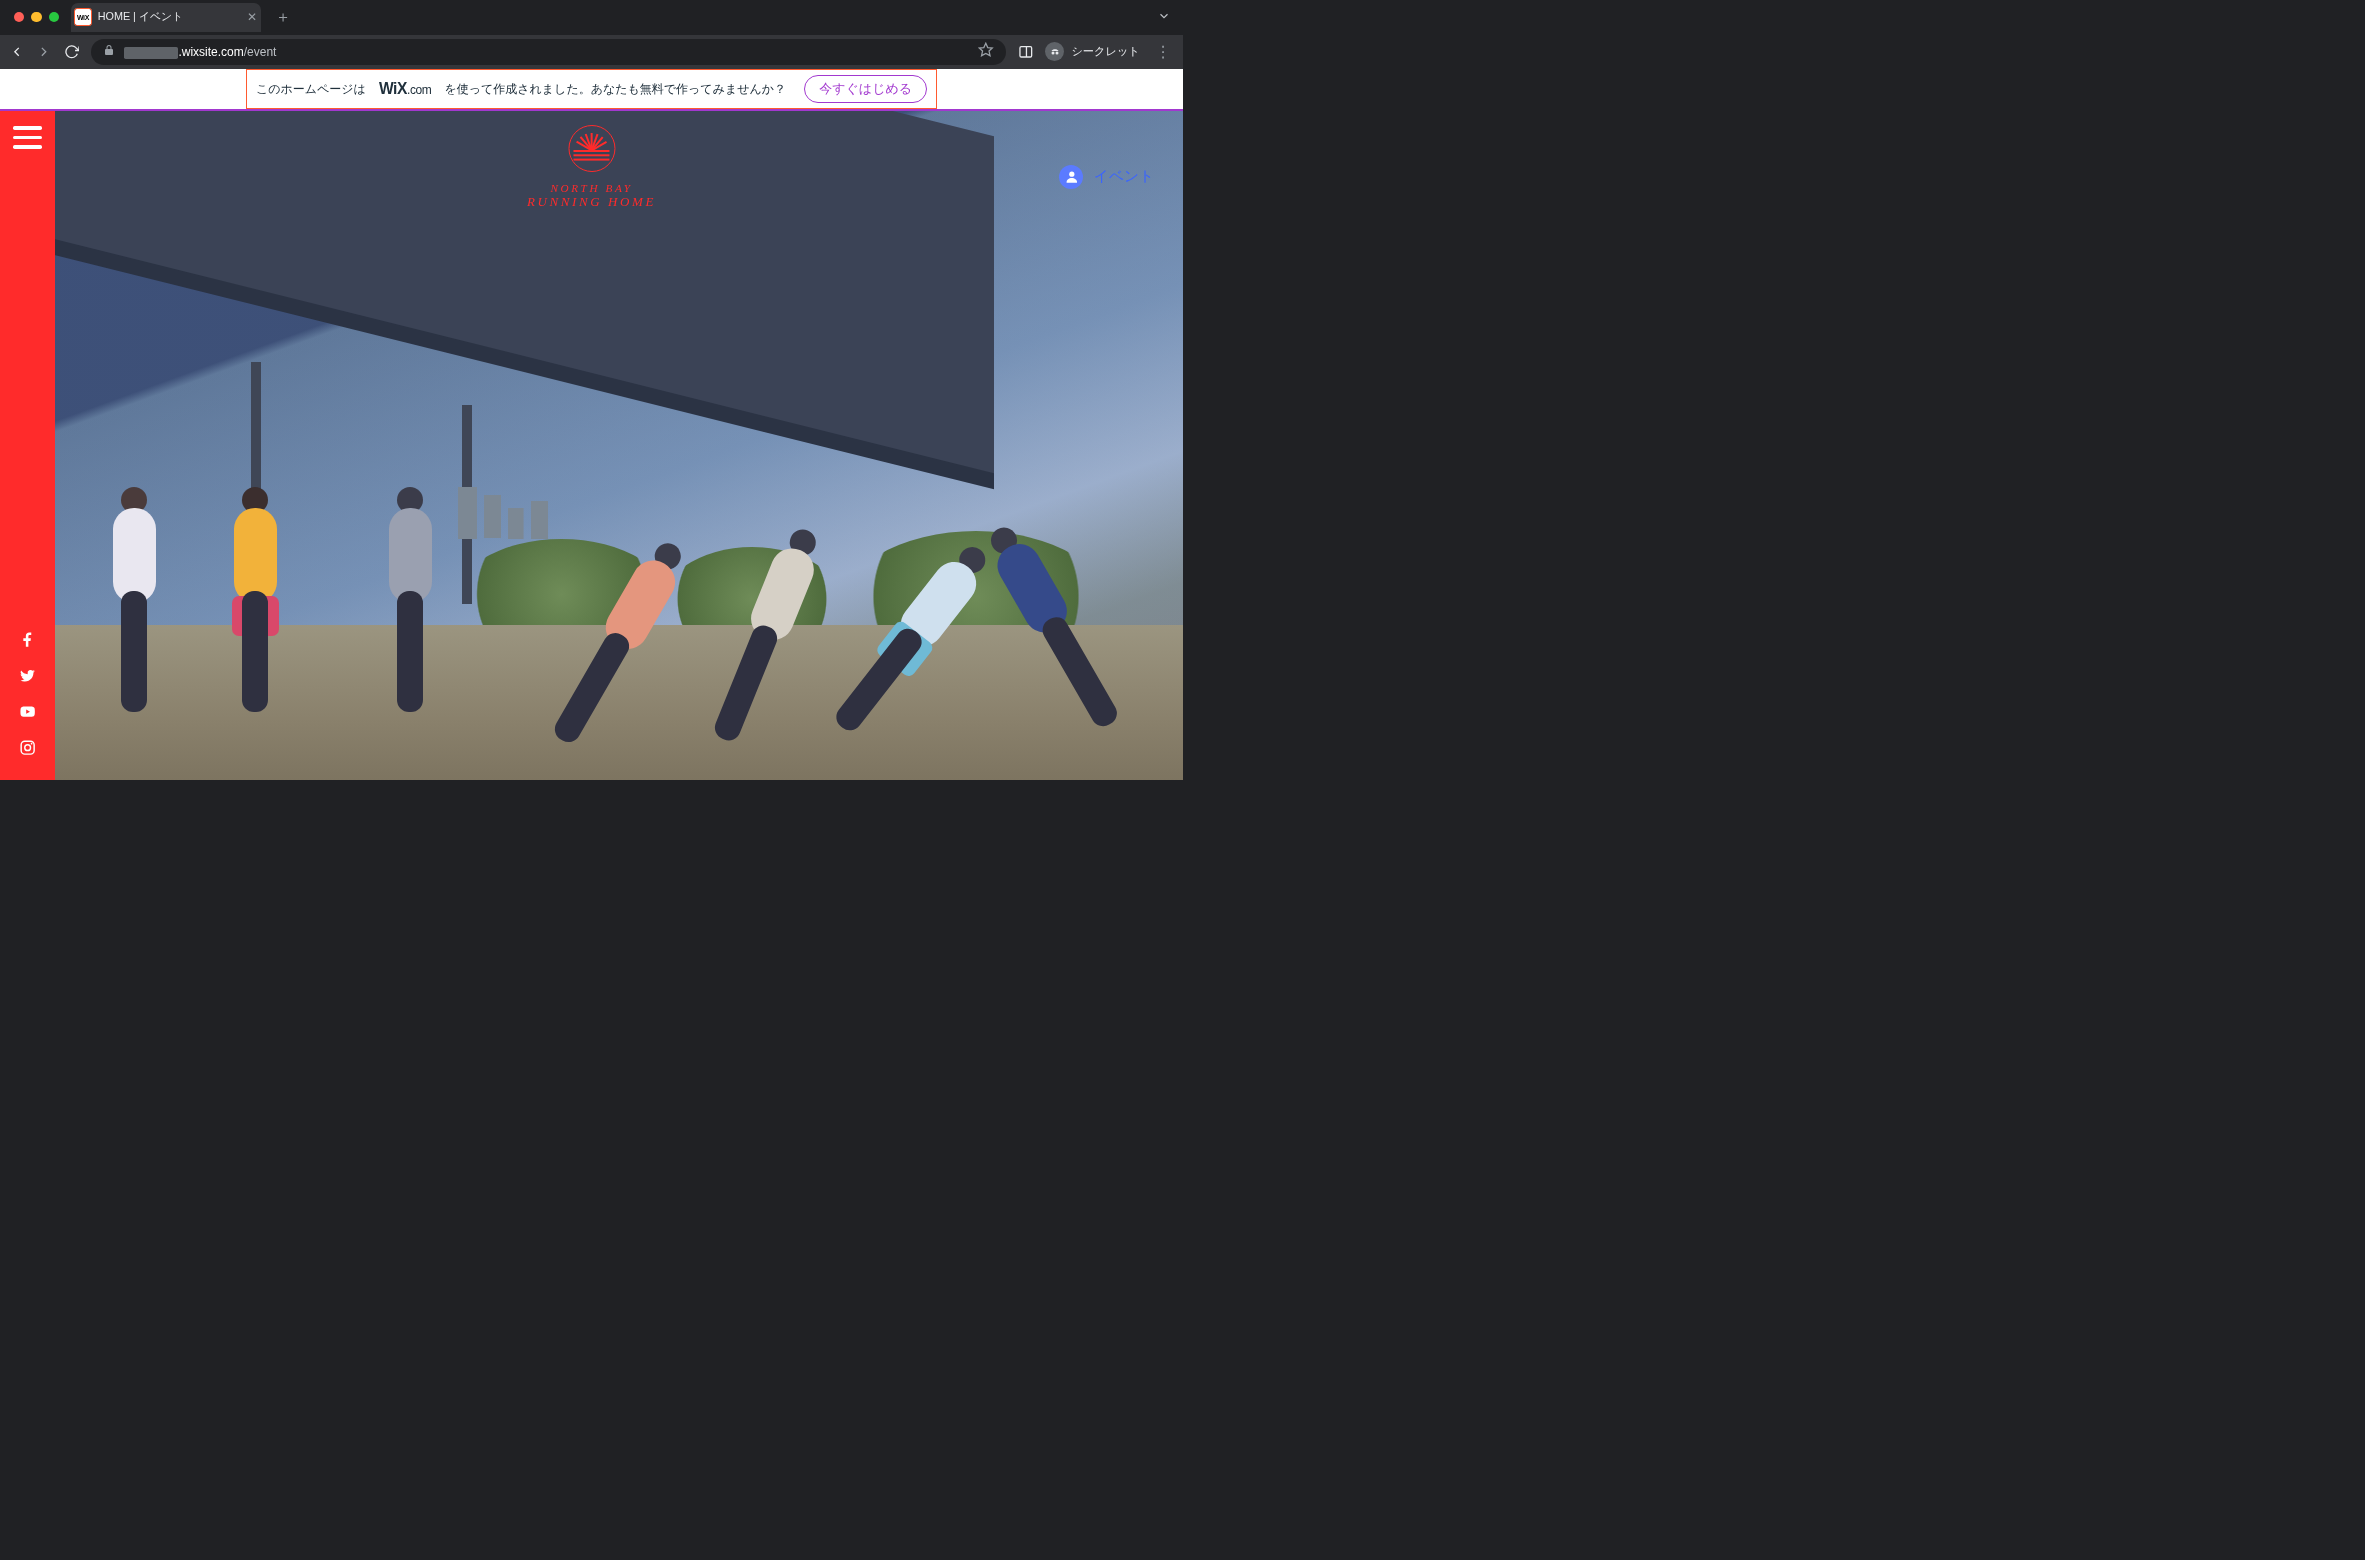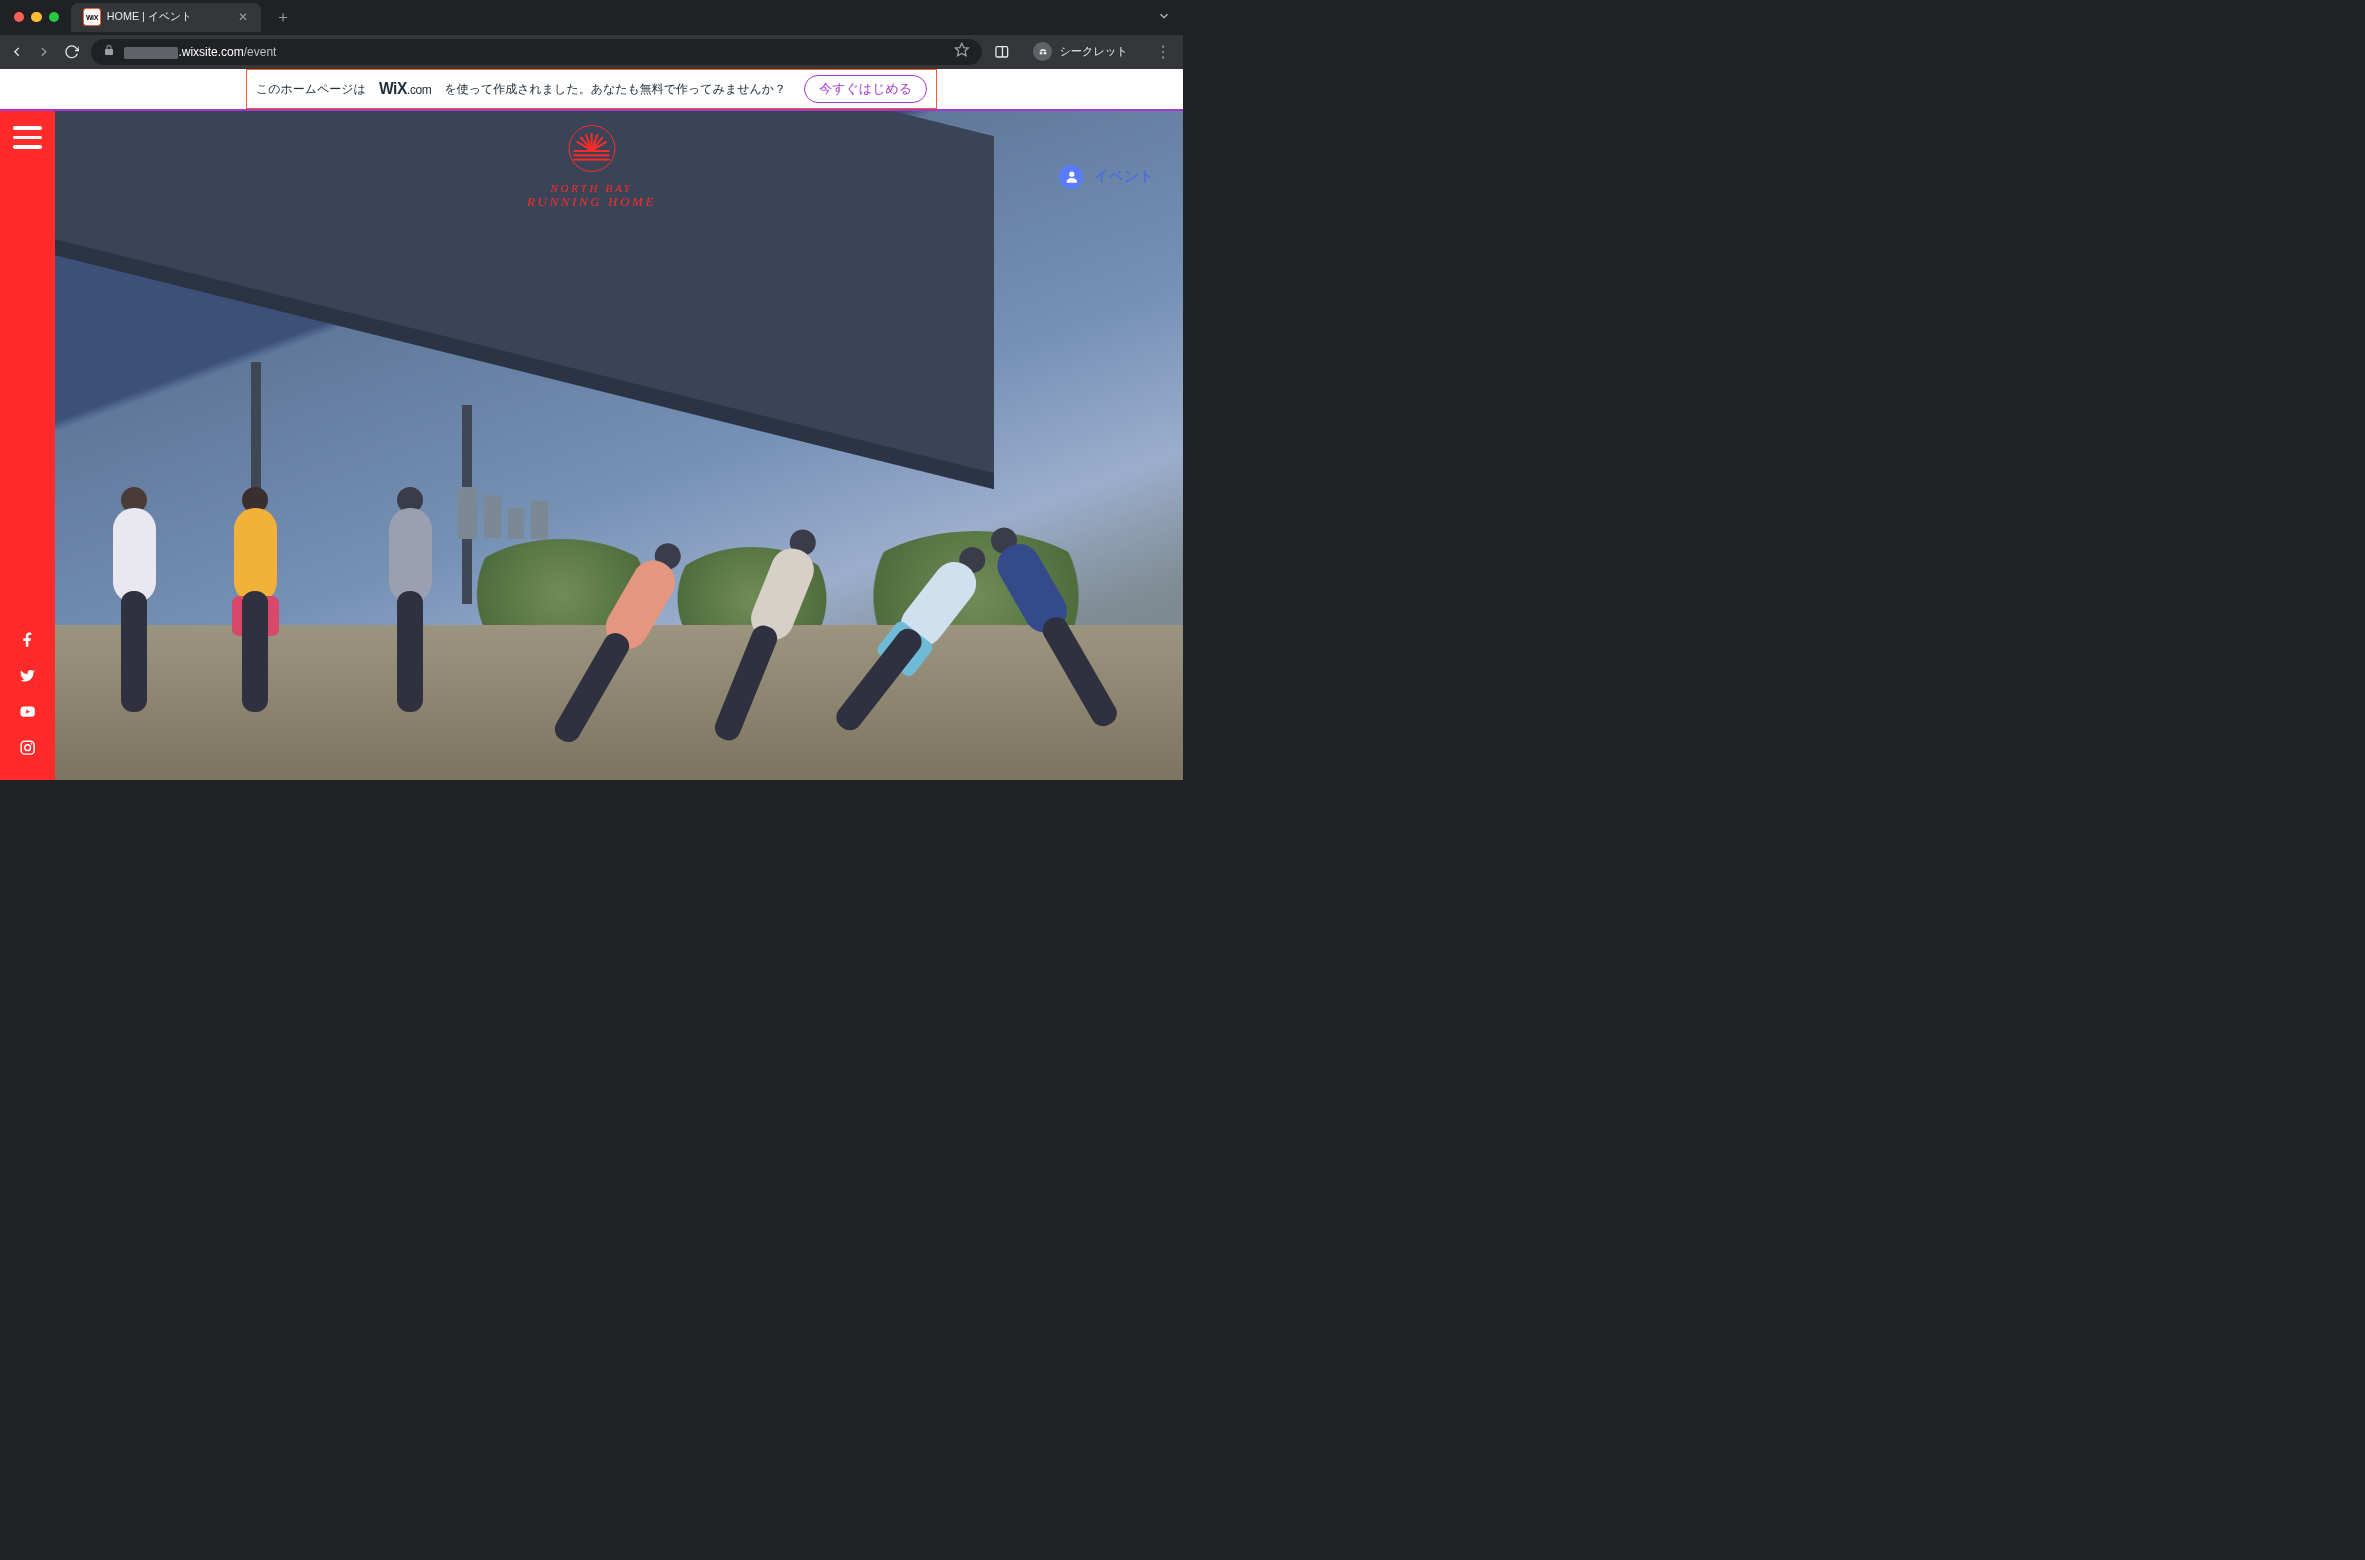--- a/index.html
+++ b/index.html
@@ -29,21 +29,21 @@
   .tl { width: 10.4px; height: 10.4px; border-radius: 50%; }
   .tl-red { background: #ff5f57; }
   .tl-yellow { background: #febc2e; }
   .tl-green { background: #28c840; }
   .tab {
     display: flex;
     align-items: center;
     height: 29px;
     background: #35363a;
     border-radius: 7px 7px 0 0;
-    padding: 0 13px;
+    padding: 0 4px;
     gap: 7px;
     min-width: 190px;
     color: #e8eaed;
     font-size: 10.8px;
   }
   .favicon {
     width: 15.6px;
     height: 15.6px;
     background: #fff;
     border-radius: 1.7px;
@@ -82,21 +82,21 @@
     color: #bdc1c6;
     font-size: 12px;
     gap: 9px;
   }
   .url-bright { color: #fff; }
   .url-hidden {
     display:inline-block; width:54px; height:12px;
     background:#5f6368; border-radius:1.7px; vertical-align:middle;
   }
   .omnibox-star { margin-left: auto; cursor:pointer; }
-  .chrome-right { display:flex; align-items:center; gap:24px; color:#e8eaed; font-size:11.2px; }
+  .chrome-right { display:flex; align-items:center; gap:12px; color:#e8eaed; font-size:11.2px; }
   .incognito-badge { display:flex; align-items:center; gap:7px; cursor:pointer; }
   .incognito-icon {
      width:19px; height:19px; border-radius:50%;
      background:#5f6368; display:flex; align-items:center; justify-content:center;
   }
   .chrome-menu { color:#9aa0a6; font-size:15.6px; cursor:pointer; padding:0 3.5px; }
 
   
   .viewport {
     position: relative;

